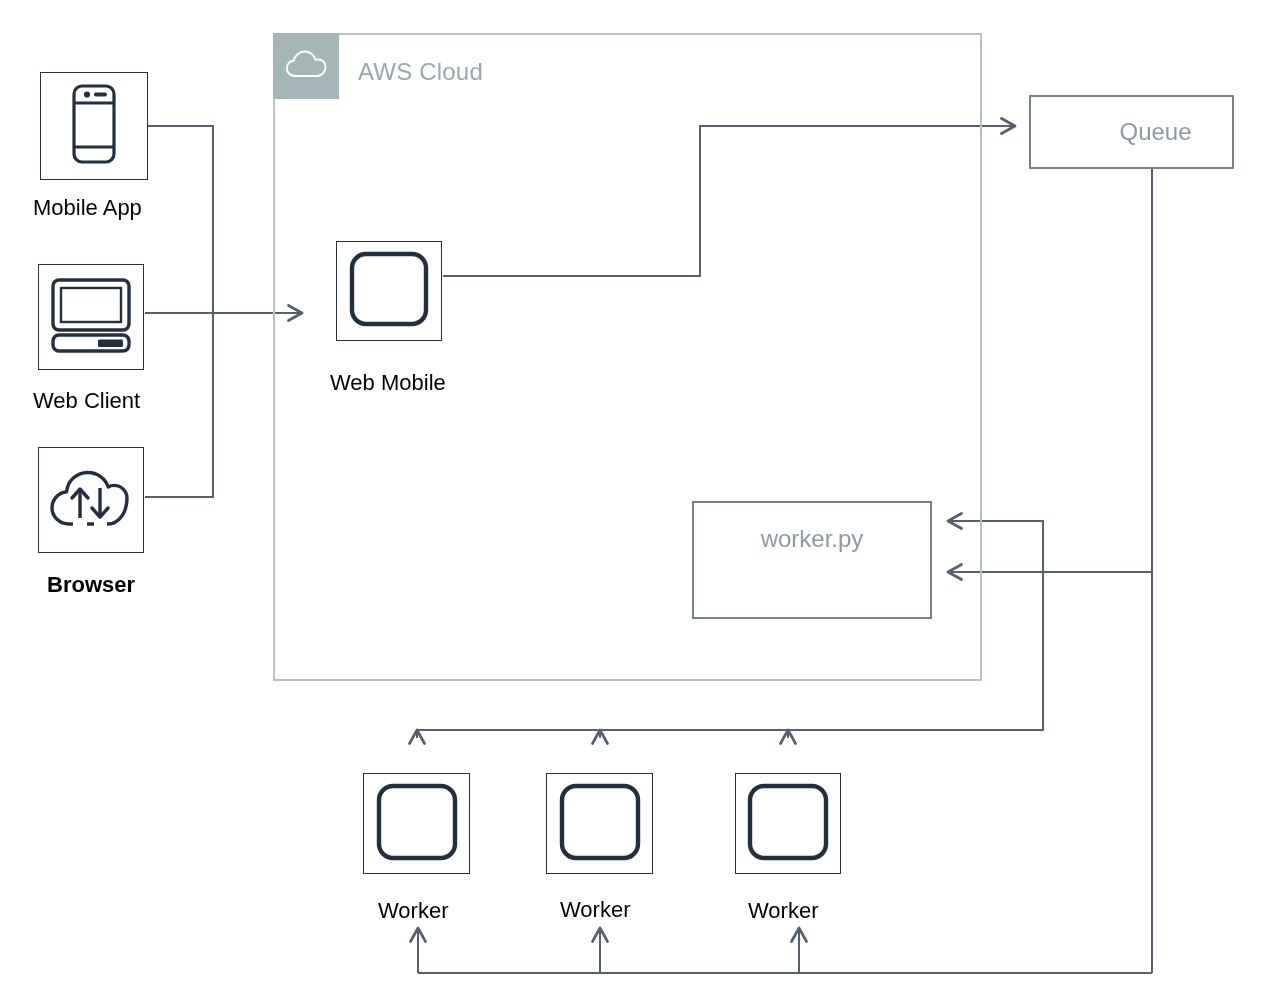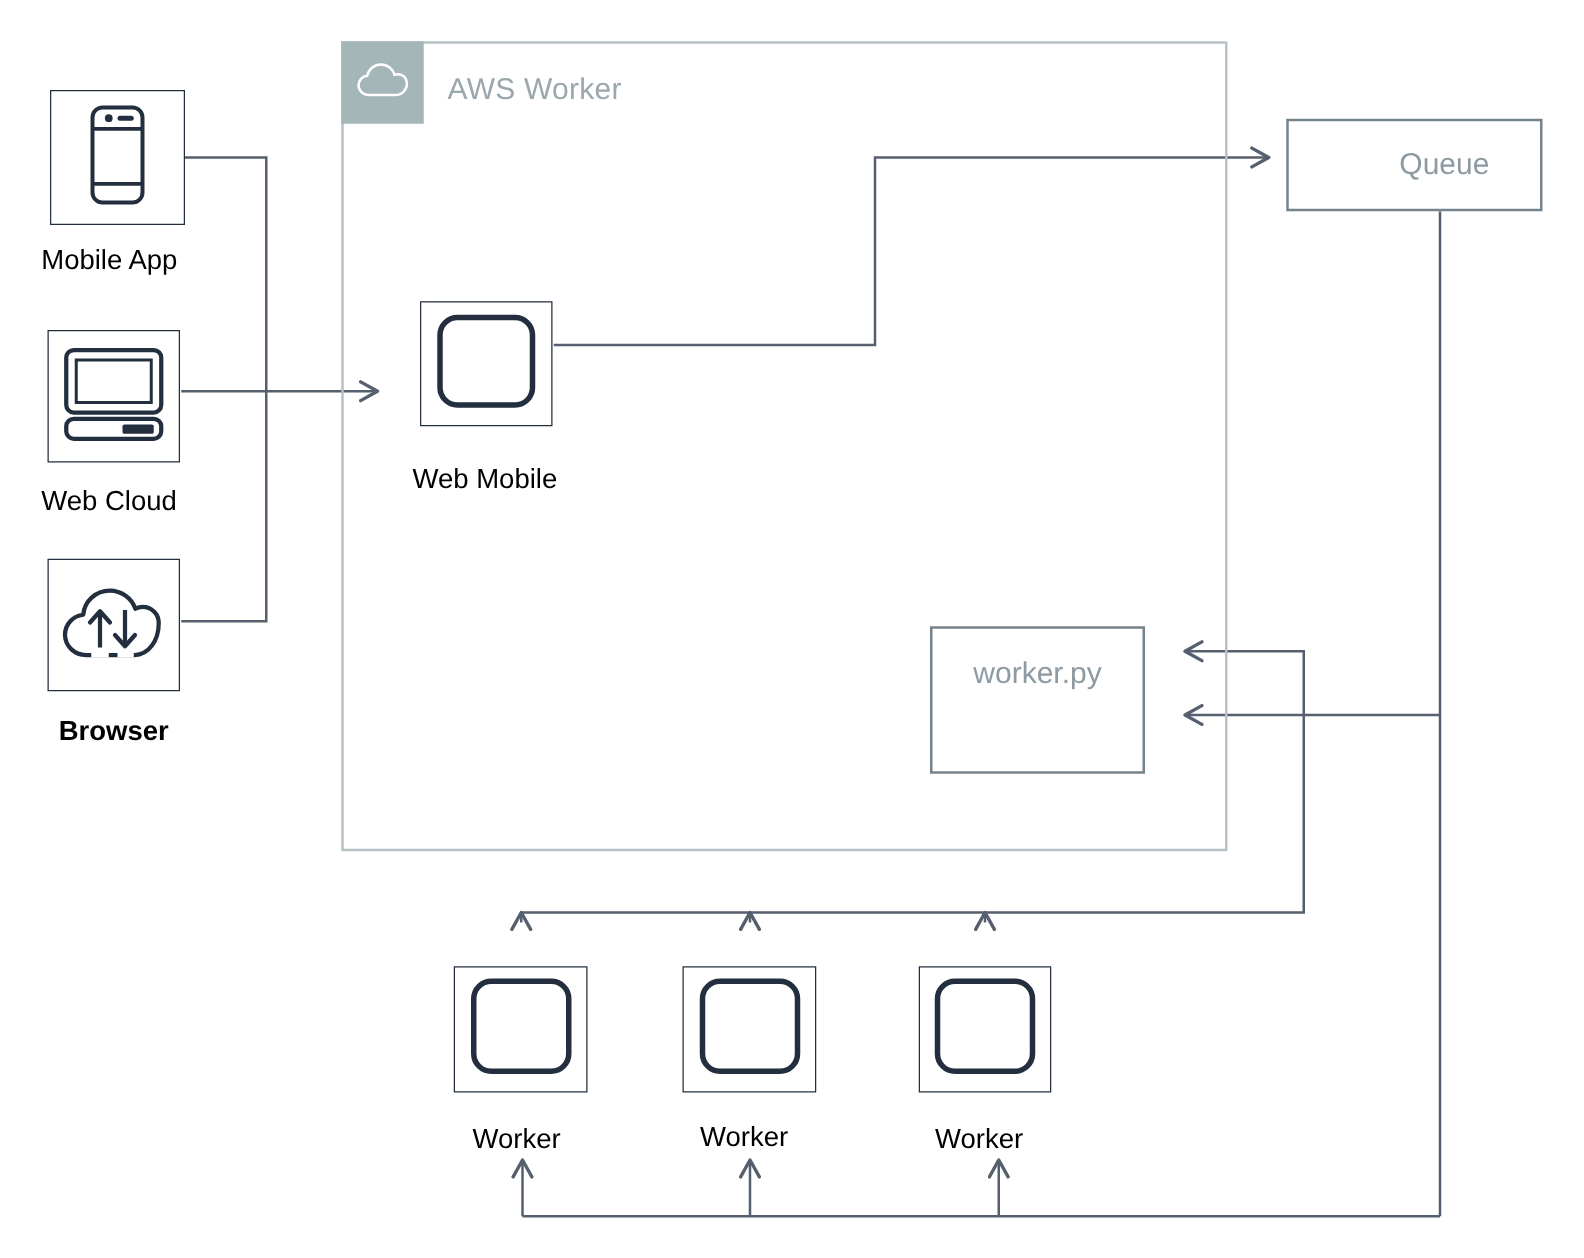--- a/index.html
+++ b/index.html
@@ -105,21 +105,21 @@
   .mobile-label  { left: 33px;  top: 195px; }
   .webclient-tile{ left: 38px;  top: 264px; width: 106px; height: 106px; }
   .webclient-label{left: 33px;  top: 388px; }
   .browser-tile  { left: 38px;  top: 447px; width: 106px; height: 106px; }
   .browser-label { left: 47px;  top: 572px; font-weight: bold; }
 
   .webserver-tile { left: 336px; top: 241px; width: 106px; height: 100px; }
   .webserver-label{ left: 330px; top: 370px; }
 
   .queue-box     { left: 1029px; top: 95px;  width: 205px; height: 74px; padding-left: 48px; }
-  .workerpy-box  { left: 744px;  top: 501px; width: 172px; height: 118px; }
+  .workerpy-box  { left: 692px;  top: 501px; width: 240px; height: 118px; }
 
   .worker1-tile  { left: 363px; top: 773px; width: 107px; height: 101px; }
   .worker2-tile  { left: 546px; top: 773px; width: 107px; height: 101px; }
   .worker3-tile  { left: 735px; top: 773px; width: 106px; height: 101px; }
   .worker1-label { left: 378px; top: 898px; }
   .worker2-label { left: 560px; top: 897px; }
   .worker3-label { left: 748px; top: 898px; }
 </style>
 </head>
 <body>
@@ -164,21 +164,21 @@
   <div class="cloud-header">
     <span>
       <svg width="42" height="30" viewBox="0 0 42 30">
         <path d="M10.5 27 C5.2 27 1.8 23.4 1.8 19.2 C1.8 15.3 4.8 12 8.8 11.6
                  C9.8 6.4 14.3 2.6 19.8 2.6 C25.0 2.6 29.4 6.1 30.6 10.9
                  C31.4 10.6 32.3 10.4 33.2 10.4 C37.4 10.4 40.6 13.7 40.6 17.8
                  C40.6 22.6 36.8 27 31.5 27 Z" fill="none" stroke="#ffffff" stroke-width="2" stroke-linejoin="round"></path>
       </svg>
     </span>
   </div>
-  <div class="cloud-title">AWS Worker</div>
+  <div class="cloud-title">AWS Cloud</div>
 
   <div class="tile mobile-tile">
     <span>
       <svg width="46" height="82" viewBox="0 0 46 82">
         <rect x="3" y="3" width="40" height="76" rx="8" ry="8" fill="none" stroke="#232f3e" stroke-width="3.2"></rect>
         <line x1="3" y1="20" x2="43" y2="20" stroke="#232f3e" stroke-width="3"></line>
         <line x1="3" y1="64" x2="43" y2="64" stroke="#232f3e" stroke-width="3"></line>
         <circle cx="16" cy="11.5" r="3.1" fill="#232f3e"></circle>
         <rect x="23" y="9.5" width="13" height="4" rx="2" fill="#232f3e"></rect>
       </svg>
@@ -189,21 +189,21 @@
   <div class="tile webclient-tile">
     <span>
       <svg width="82" height="76" viewBox="0 0 82 76">
         <rect x="3" y="3" width="76" height="50" rx="6" ry="6" fill="none" stroke="#232f3e" stroke-width="3.4"></rect>
         <rect x="11" y="11" width="60" height="34" fill="none" stroke="#232f3e" stroke-width="2.4"></rect>
         <rect x="3" y="58" width="76" height="16" rx="6" ry="6" fill="none" stroke="#232f3e" stroke-width="3.4"></rect>
         <rect x="48" y="62.5" width="25" height="7.5" rx="1.5" fill="#232f3e"></rect>
       </svg>
     </span>
   </div>
-  <div class="tile-label webclient-label">Web Cloud</div>
+  <div class="tile-label webclient-label">Web Client</div>
 
   <div class="tile browser-tile">
     <span>
       <svg width="84" height="72" viewBox="0 0 84 72">
         <path d="M20 62 C10.5 62 3 54.8 3 45.8 C3 37.5 9.4 30.7 17.6 29.8
                  C18.4 19.0 27.6 10.5 38.8 10.5 C48.3 10.5 56.4 16.6 59.3 25.0
                  C61.0 24.0 63.0 23.4 65.1 23.4 C72.2 23.4 78 29.1 78 36.2
                  C78 50.5 70.0 62 58.5 62 Z" fill="none" stroke="#232f3e" stroke-width="3.4" stroke-linejoin="round"></path>
         <line x1="31" y1="56" x2="31" y2="28" stroke="#232f3e" stroke-width="3.4"></line>
         <path d="M23 36 L 31 27 L 39 36" fill="none" stroke="#232f3e" stroke-width="3.4" stroke-linecap="round" stroke-linejoin="round"></path>

